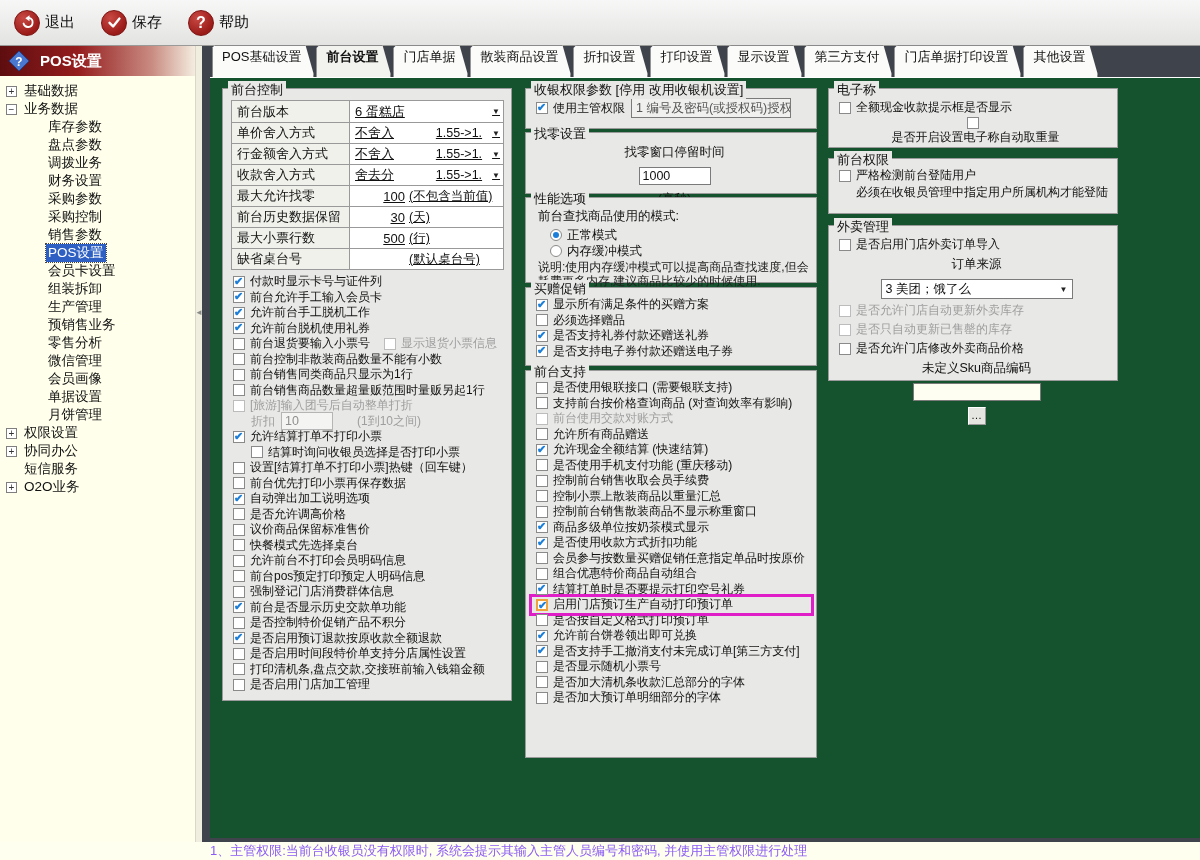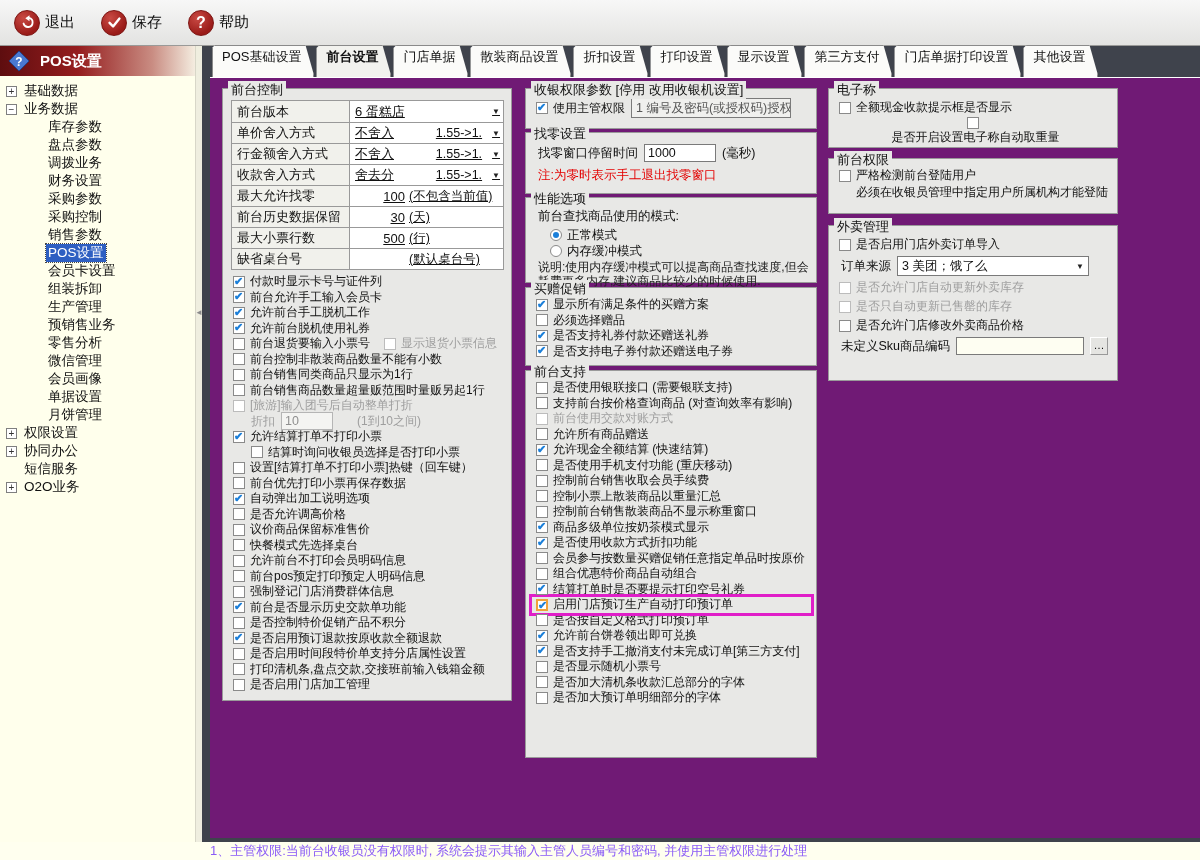--- a/index.html
+++ b/index.html
@@ -31,21 +31,21 @@
   .titem .tlab { padding:0 2px; }
   .titem .tlab.sel { background:#2E5FC2; color:#fff; outline:1px dotted #444; }
   .splitter { width:7px; background:#EFEEDF; border-left:1px solid #D8D7C8; position:relative; }
   .splitter .arrow { position:absolute; top:262px; left:-1px; font-size:8px; color:#8a8a8a; }
 
   .main { flex:1; background:#3F434C; padding:6px 0 4px 8px; display:flex; flex-direction:column; }
   .tabstrip { height:25px; display:flex; align-items:flex-end; gap:2px; padding-left:2px; }
   .tab { background:#FBFBF9; border:1px solid #8a8a8a; border-bottom:none; height:32px; line-height:22px;
     padding:0 12px 0 9px; font-size:13px; color:#111; clip-path:polygon(0 100%,0 3px,3px 0,calc(100% - 9px) 0,100% 100%); }
   .tab.active { font-weight:bold; background:#F2F2EE; }
-  .page { flex:1; background:#701a75; position:relative; border-top:1px solid #fff; }
+  .page { flex:1; background:#14532d; position:relative; border-top:1px solid #fff; }
 
   
   .col { position:absolute; top:10px; }
   .col1 { left:12px;  width:290px; }
   .col2 { left:315px; width:292px; }
   .col3 { left:618px; width:290px; }
   .gbox { border:1px solid #9a9a9a; position:relative; padding:9px 5px 4px 6px; margin-bottom:9px; background:#E8E8E6; }
   .gtitle { position:absolute; top:-8px; left:5px; background:#E8E8E6; padding:0 3px; font-size:13px; white-space:nowrap; }
 
   
@@ -83,21 +83,21 @@
   .combo { background:#fff; border:1px solid #7a7a7a; height:20px; display:flex; align-items:center;
     padding:0 4px; font-size:12.5px; overflow:hidden; white-space:nowrap; }
   .combo .arr { flex:none; }
   .combo.dis { background:#F0F0EE; color:#555; }
 
   .note-red { color:#E30000; font-size:12.5px; padding:3px 0 0 6px; white-space:nowrap; }
   .note { font-size:12px; line-height:13.5px; color:#222; padding:2px 2px 0 6px; }
   .plabel { font-size:12.5px; padding:1px 0 2px 6px; }
   .sub-line { font-size:12px; padding-left:21px; white-space:nowrap; }
 
-  .field-row { display:flex; align-items:center; padding:2px 0 2px 6px; font-size:12.5px; gap:6px; }
+  .field-row { display:flex; align-items:center; padding:2px 0 2px 6px; font-size:12.5px; gap:6px;flex-direction:column; }
   .dots-btn { width:18px; height:18px; background:#E5E5E2; border:1px solid #999;
     border-top-color:#fff; border-left-color:#fff; font-size:11px; line-height:14px; text-align:center; flex:none; }
 
   
   .statusbar { height:18px; background:#FFFFEF; display:flex; align-items:flex-start; overflow:hidden; }
   .statusbar span { padding-left:210px; font-size:13px; color:#8b5cf6; white-space:nowrap; }
 </style>
 </head>
 <body>
 

